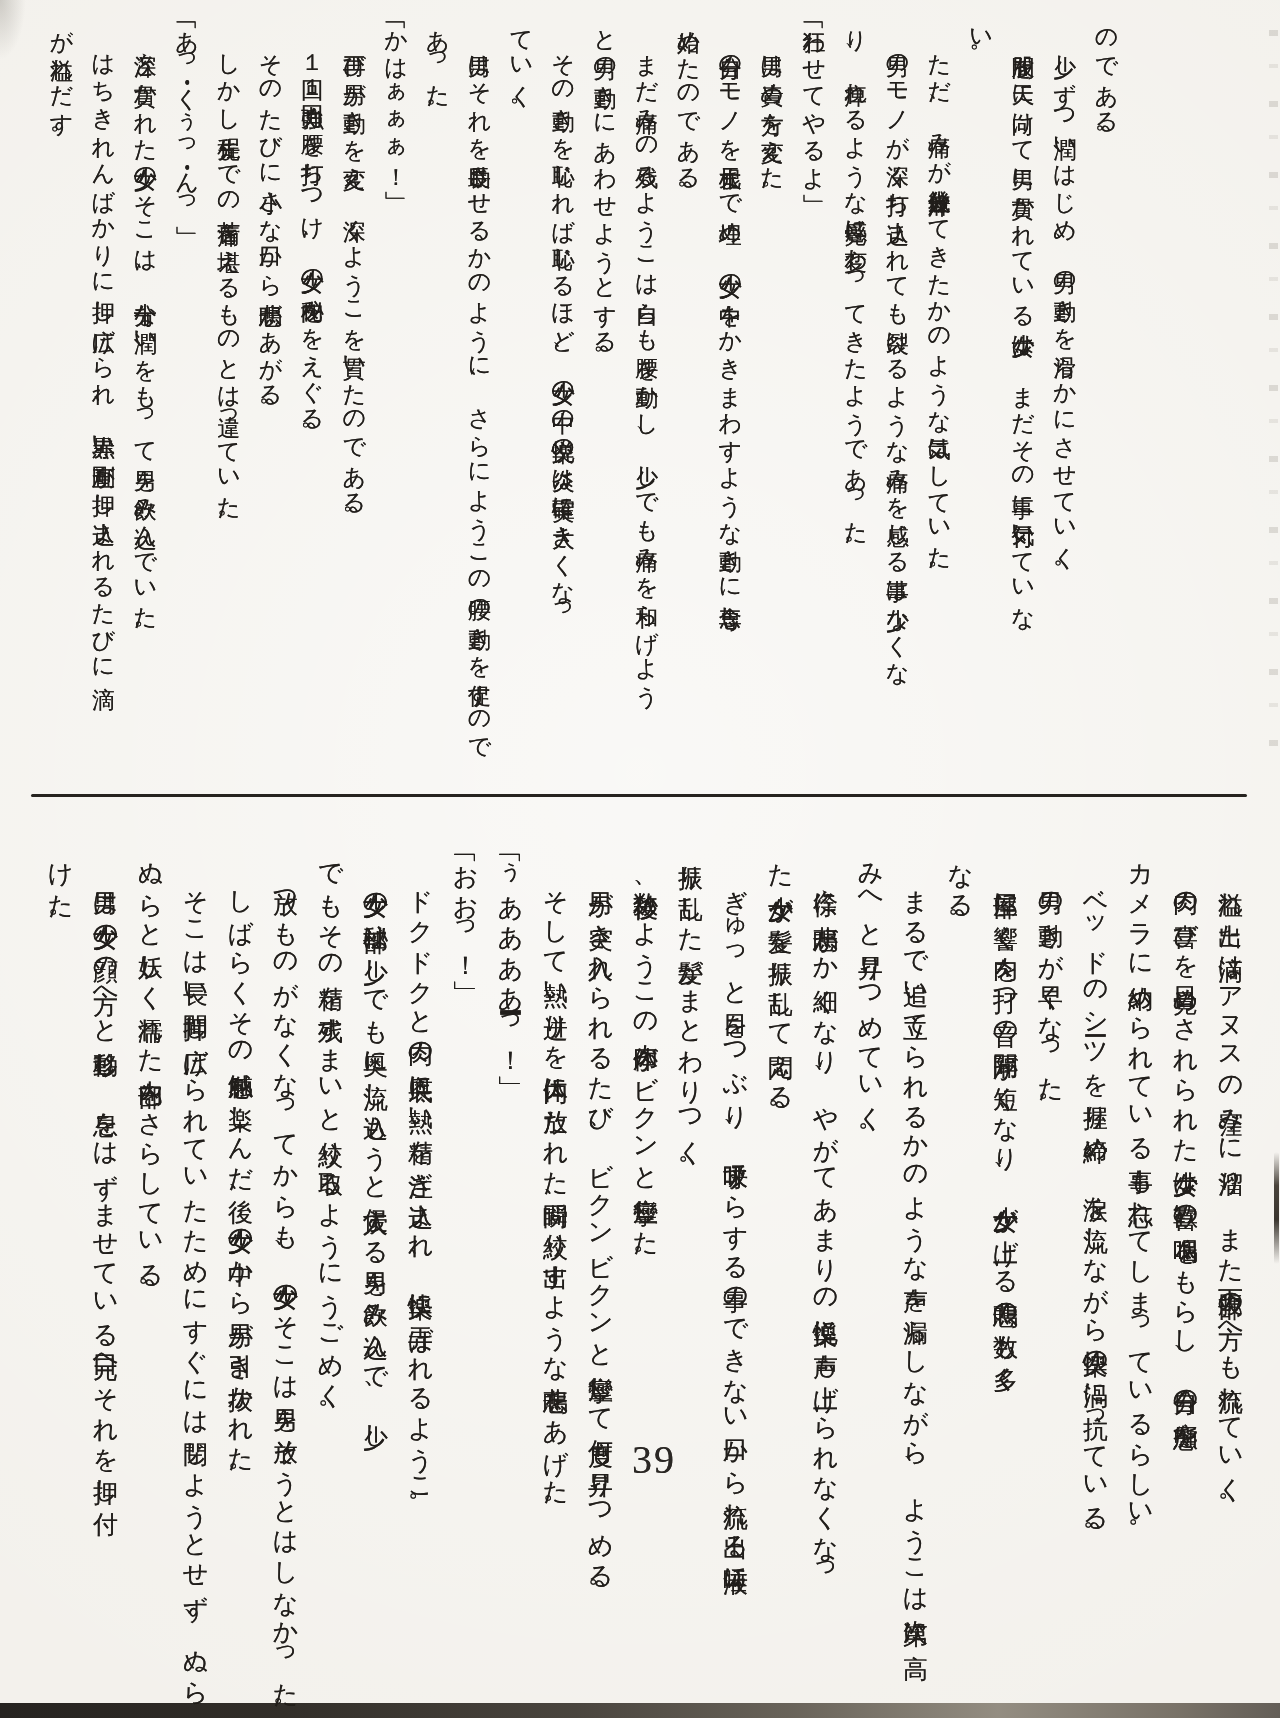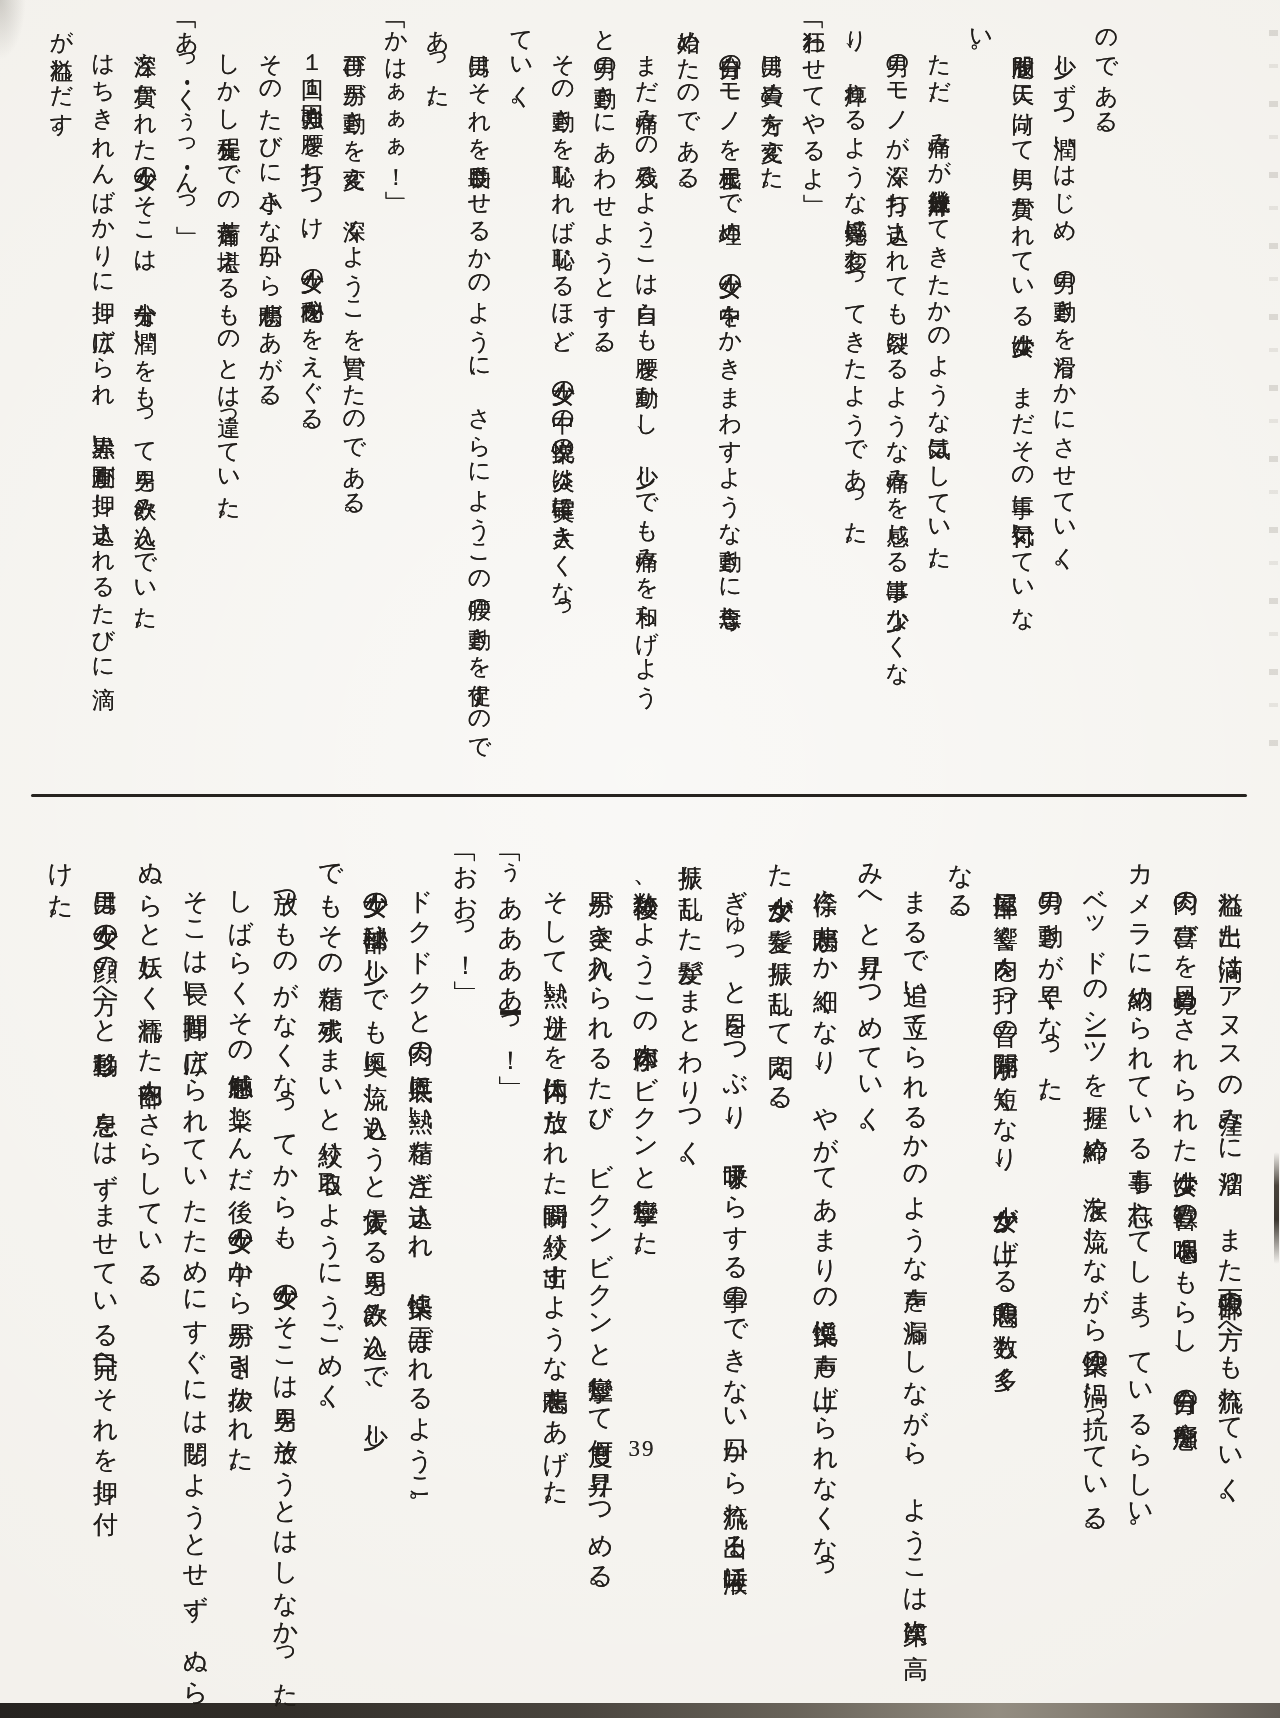--- a/index.html
+++ b/index.html
@@ -38,23 +38,23 @@
   .tblock.bottom{
     top:846px;right:27px;height:860px;
     font-size:25px;letter-spacing:1.7px;
   }
   .tblock.bottom .vline{line-height:45px;}
   .divider{
     position:absolute;left:31px;top:794px;width:1216px;height:3px;
     background:#26231f;border-radius:2px;
   }
   .page-number{
-    position:absolute;left:612px;top:1436px;width:60px;
-    font-size:23px;letter-spacing:2px;color:#2a2724;
-    text-align:center;
+    position:absolute;left:632px;top:1436px;width:60px;
+    font-size:40px;letter-spacing:2px;color:#2a2724;
+    text-align:left;
     text-shadow:0 0 .5px rgba(20,16,12,.7);
   }
   
   .scan-band-bottom{
     position:absolute;left:0;bottom:0;width:1280px;height:15px;
     background:linear-gradient(90deg,
       #14110e 0%, #211d18 22%, #3b362f 45%, #5d574d 62%,
       #8b8478 78%, #6e675c 92%, #57514a 100%);
     opacity:.92;
   }

